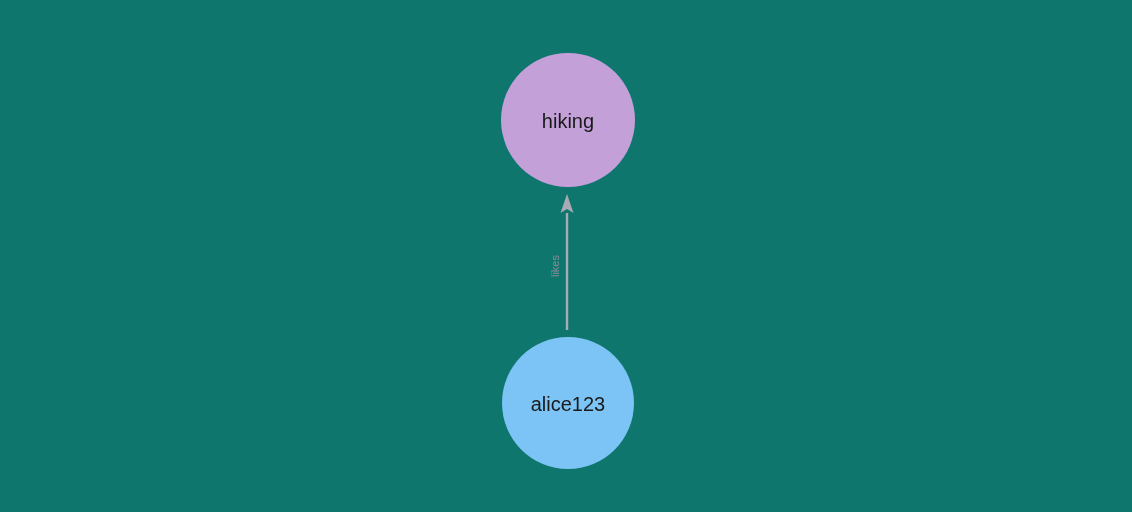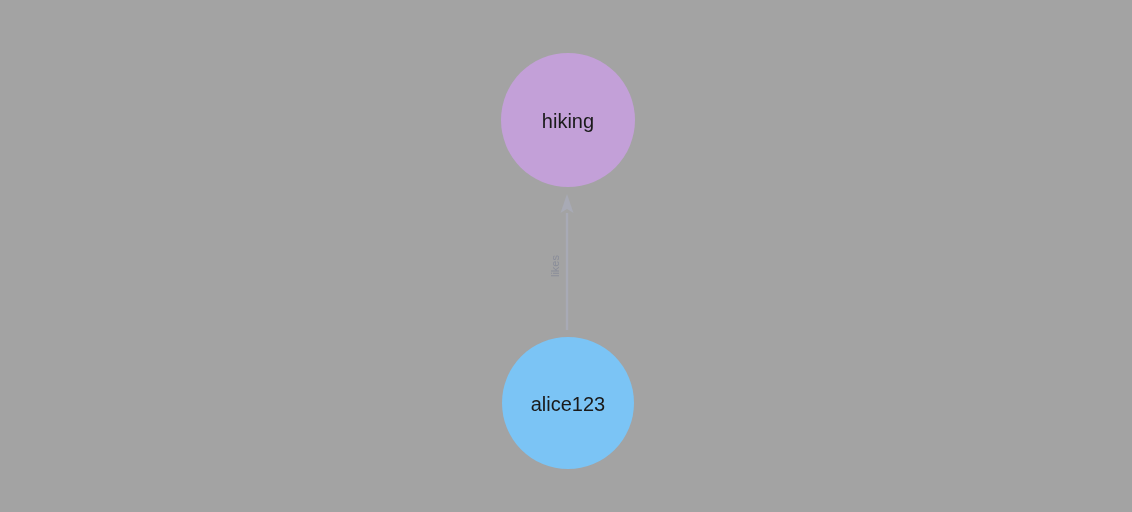--- a/index.html
+++ b/index.html
@@ -11,21 +11,21 @@
     width: 1132px;
     height: 512px;
     background: #f4f5f4;
     font-family: "Liberation Sans", sans-serif;
     overflow: hidden;
   }
   #graph-canvas {
     position: relative;
     width: 1132px;
     height: 512px;
-    background: #a3a3a3;
+    background: #0f766e;
   }
   #graph-svg {
     position: absolute;
     top: 0;
     left: 0;
     width: 1132px;
     height: 512px;
     display: block;
   }
   .node-circle {

